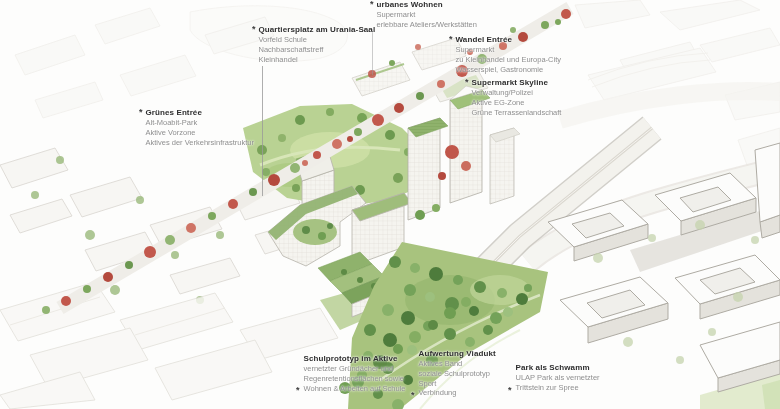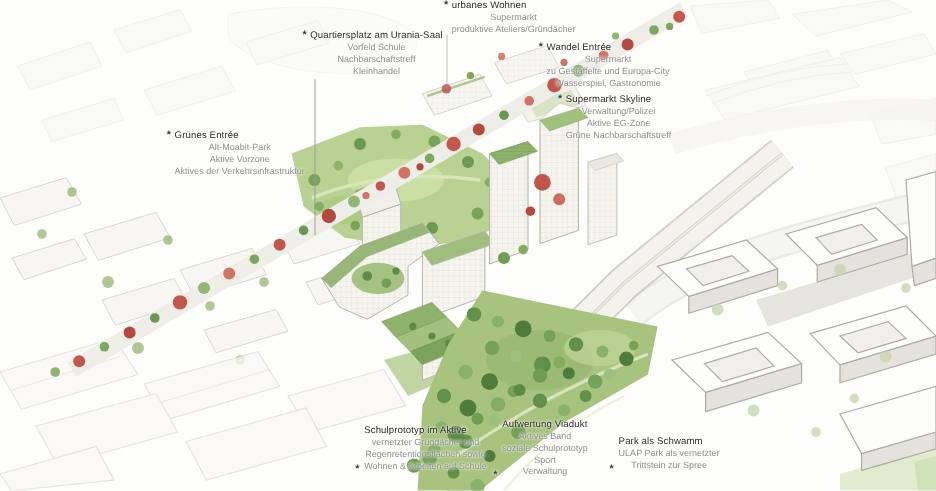--- a/index.html
+++ b/index.html
@@ -8,22 +8,22 @@
     font-family:"Liberation Sans", sans-serif;
   }
   .illustration{position:absolute;left:0;top:0;width:780px;height:409px;}
   .callout{
     position:absolute;display:flex;gap:3px;white-space:nowrap;
     text-shadow:0 0 2px #fff,0 0 3px rgba(255,255,255,.85);
   }
   .callout .mark{font-size:9px;font-weight:bold;color:#3c3c3c;line-height:9px;}
   .callout.bottom{align-items:flex-end;}
   .callout.bottom .mark{transform:translate(-1px,2px);}
-  .title{font-size:8px;font-weight:normal;color:#2e2e2e;line-height:10px;letter-spacing:.1px;}
-  .line{font-size:7.5px;color:#8f8f8f;line-height:9.8px;text-align:center;}
+  .title{font-size:8px;font-weight:bold;color:#2e2e2e;line-height:10px;letter-spacing:.1px;}
+  .line{font-size:7.5px;color:#8f8f8f;line-height:9.8px;}
   .leader{position:absolute;width:1px;background:#9a9a9a;}
 </style>
 </head>
 <body>
 
 <div class="stage">
 
   <svg class="illustration" viewBox="0 0 780 409" xmlns="http://www.w3.org/2000/svg">
     <defs>
       <pattern id="fac" width="4.5" height="4.5" patternUnits="userSpaceOnUse">
@@ -305,41 +305,41 @@
       <div class="line">Nachbarschaftstreff</div>
       <div class="line">Kleinhandel</div>
     </div>
   </div>
 
   <div class="callout" style="left:370px;top:0px;">
     <span class="mark">*</span>
     <div class="body">
       <div class="title">urbanes Wohnen</div>
       <div class="line">Supermarkt</div>
-      <div class="line">produktive Ateliers/Gründächer</div>
+      <div class="line">erlebbare Ateliers/Werkstätten</div>
     </div>
   </div>
 
   <div class="callout" style="left:449px;top:35px;">
     <span class="mark">*</span>
     <div class="body">
       <div class="title">Wandel Entrée</div>
       <div class="line">Supermarkt</div>
-      <div class="line">zu Gestaffelte und Europa-City</div>
+      <div class="line">zu Kleinhandel und Europa-City</div>
       <div class="line">Wasserspiel, Gastronomie</div>
     </div>
   </div>
 
   <div class="callout" style="left:465px;top:78px;">
     <span class="mark">*</span>
     <div class="body">
       <div class="title">Supermarkt Skyline</div>
       <div class="line">Verwaltung/Polizei</div>
       <div class="line">Aktive EG-Zone</div>
-      <div class="line">Grüne Nachbarschaftstreff</div>
+      <div class="line">Grüne Terrassenlandschaft</div>
     </div>
   </div>
 
   <div class="callout" style="left:139px;top:108px;">
     <span class="mark">*</span>
     <div class="body">
       <div class="title">Grünes Entrée</div>
       <div class="line">Alt-Moabit-Park</div>
       <div class="line">Aktive Vorzone</div>
       <div class="line">Aktives der Verkehrsinfrastruktur</div>
@@ -356,21 +356,21 @@
     </div>
   </div>
 
   <div class="callout bottom" style="left:412px;top:349px;">
     <span class="mark">*</span>
     <div class="body">
       <div class="title">Aufwertung Viadukt</div>
       <div class="line">Aktives Band</div>
       <div class="line">soziale Schulprototyp</div>
       <div class="line">Sport</div>
-      <div class="line">Verwaltung</div>
+      <div class="line">Verbindung</div>
     </div>
   </div>
 
   <div class="callout bottom" style="left:509px;top:363px;">
     <span class="mark">*</span>
     <div class="body">
       <div class="title">Park als Schwamm</div>
       <div class="line">ULAP Park als vernetzter</div>
       <div class="line">Trittstein zur Spree</div>
     </div>

